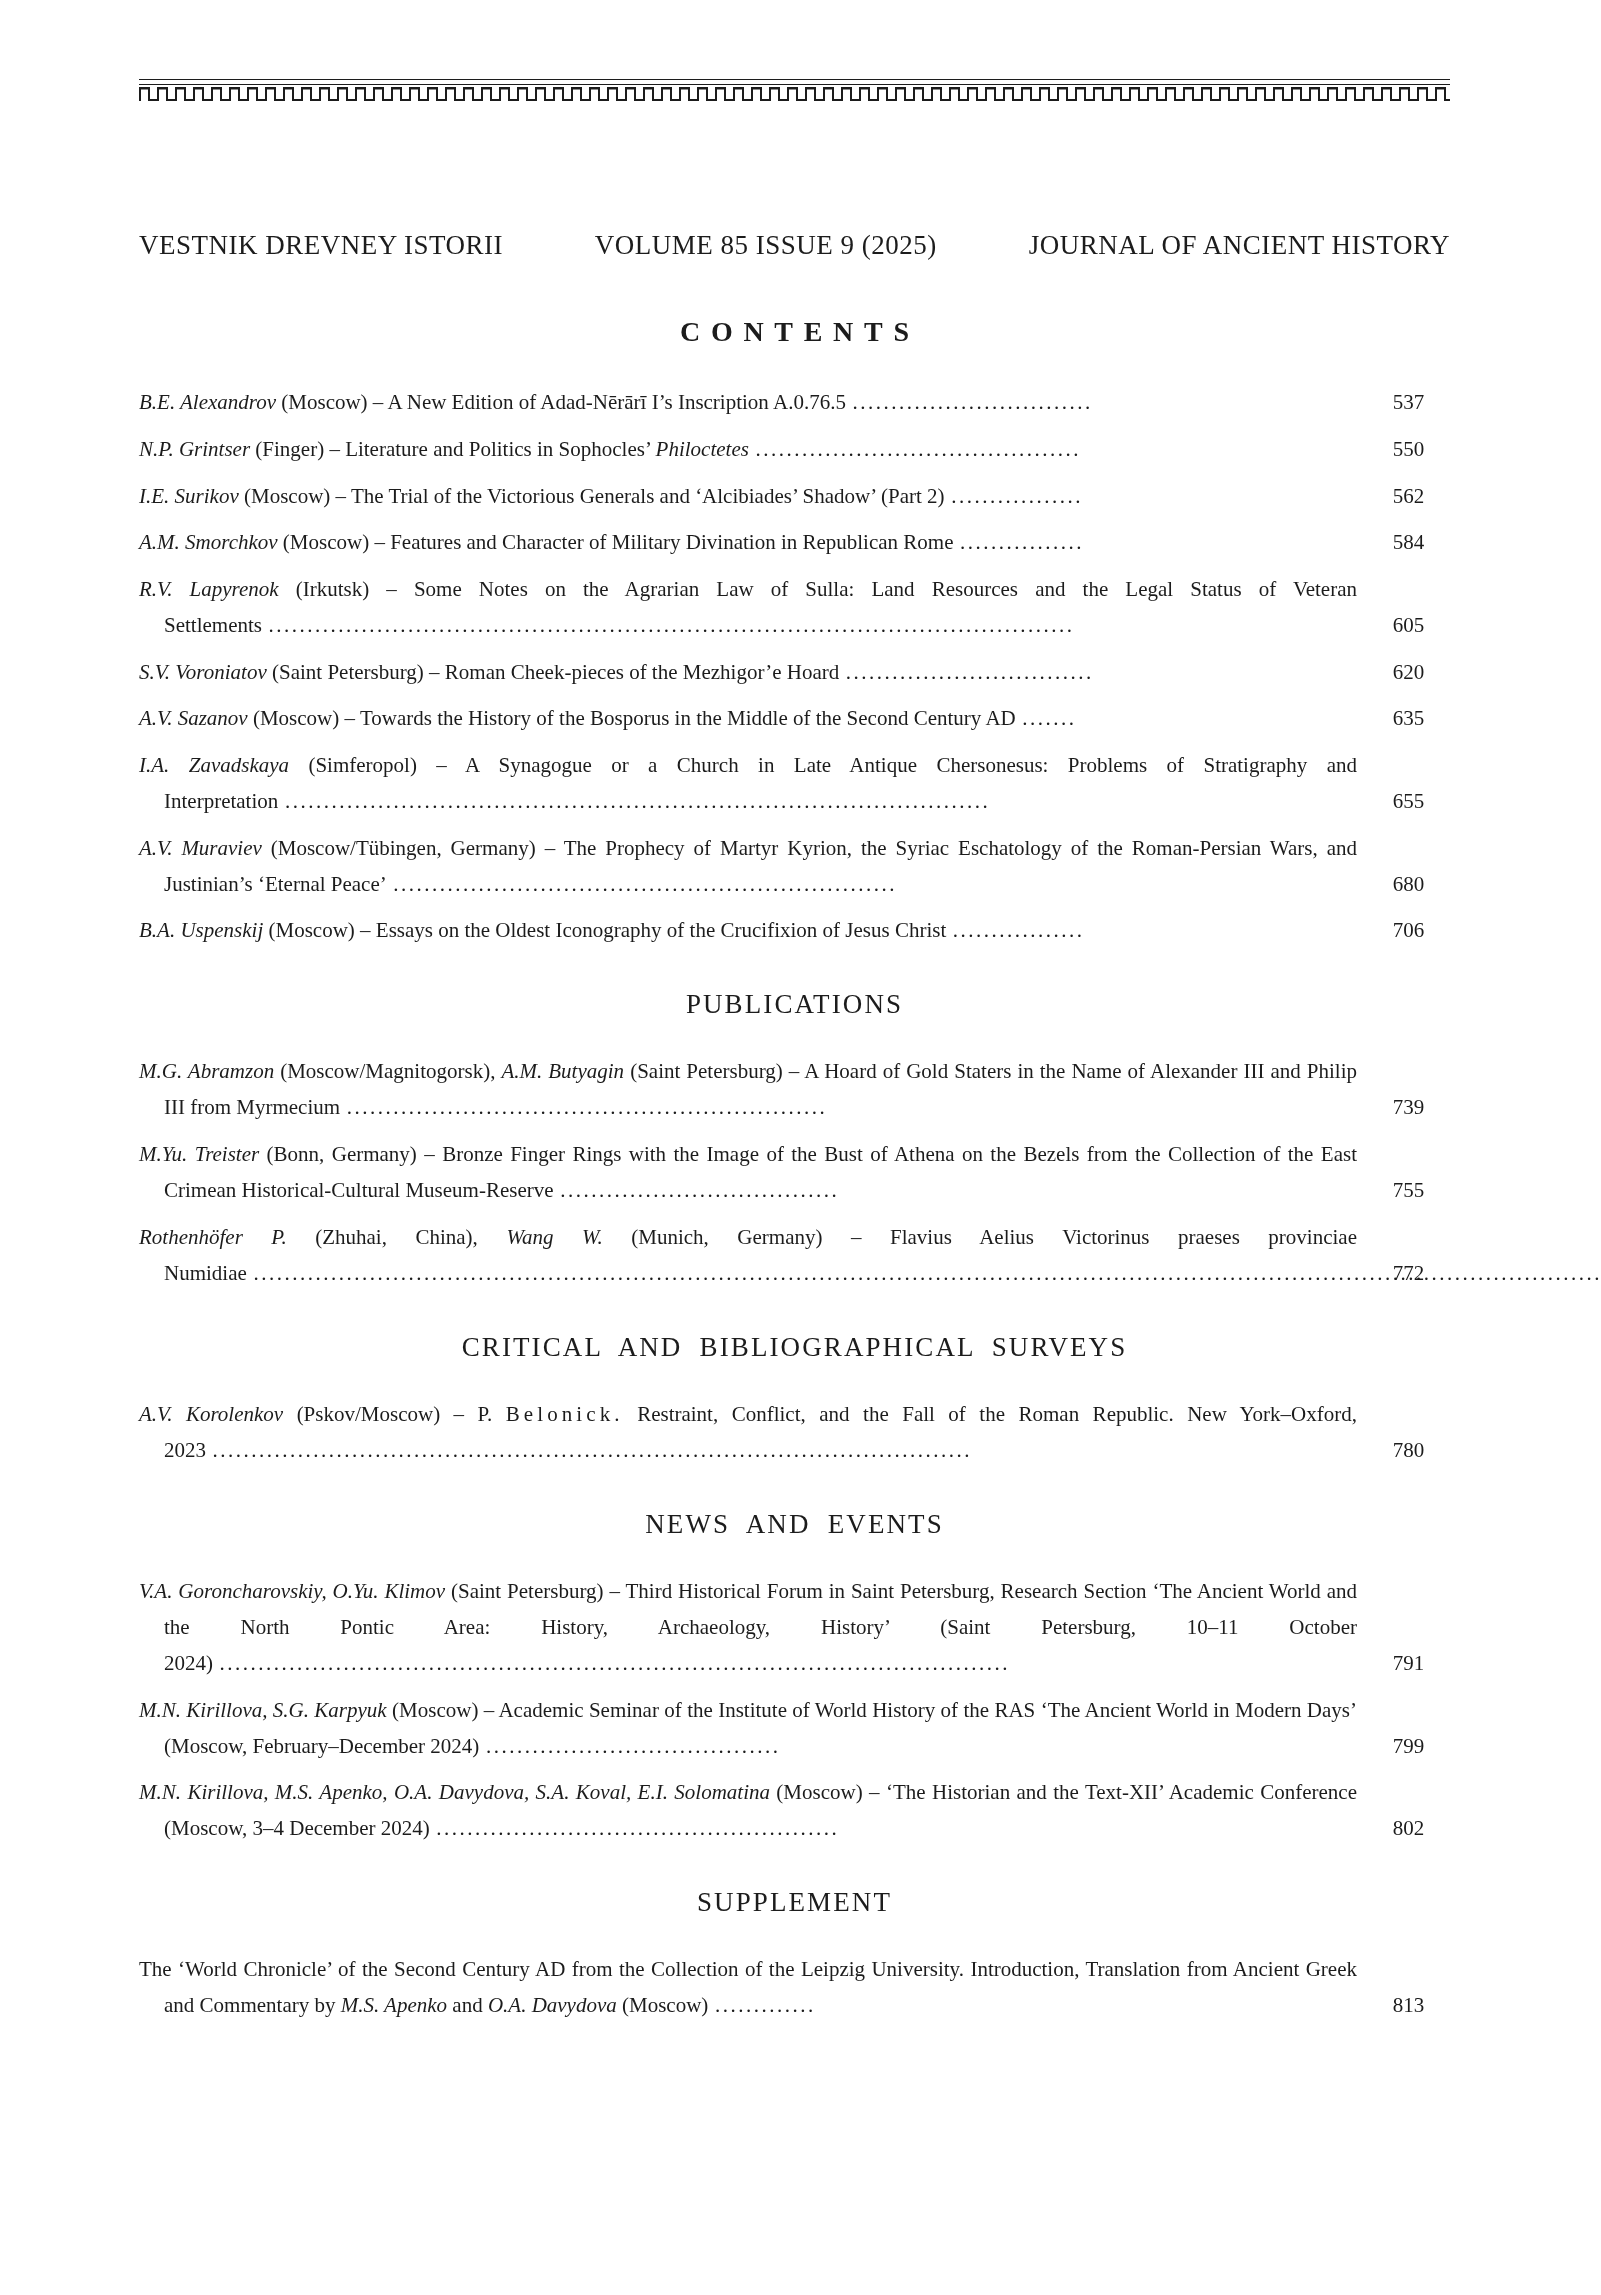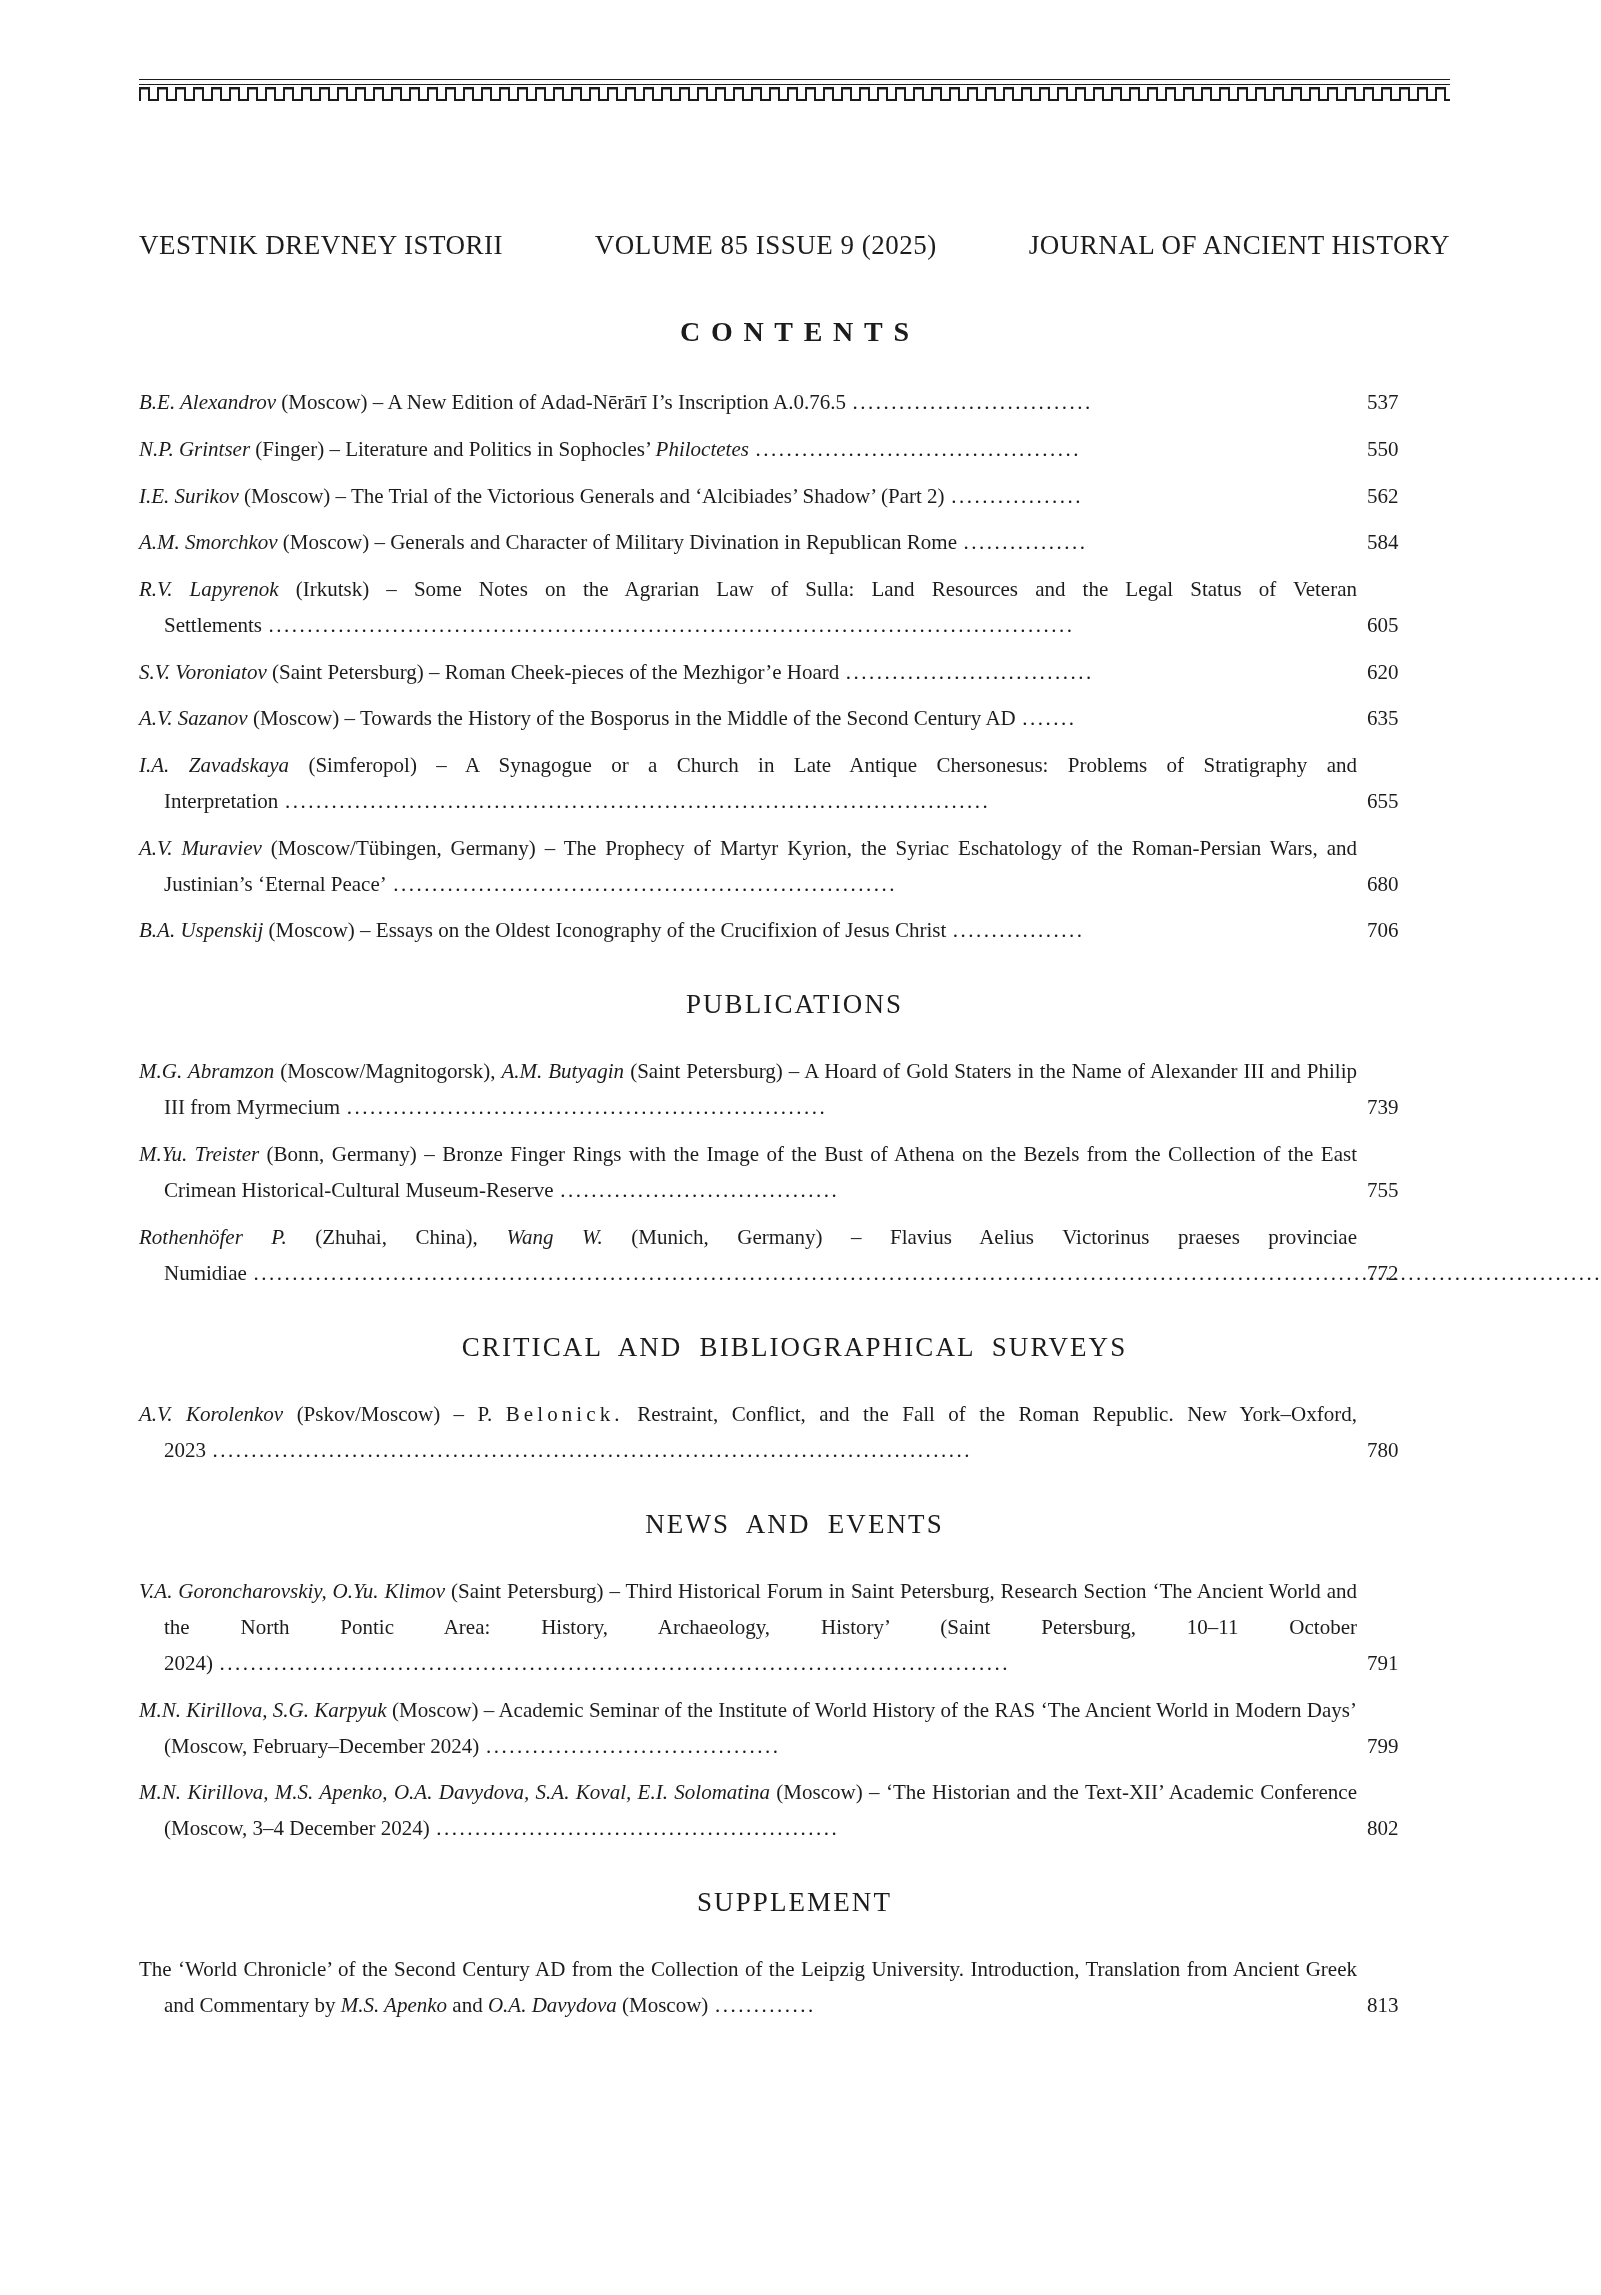--- a/index.html
+++ b/index.html
@@ -73,21 +73,21 @@
     padding-left: 25px;
     text-indent: -25px;
     padding-right: 93px;
     margin-bottom: 10.7px;
   }
   .entry-page {
     position: absolute;
     right: 0;
     bottom: 0;
     width: 83px;
-    text-align: left;
+    text-align: center;
     text-indent: 0;
     line-height: 36px;
   }
   .seg-italic { font-style: italic; }
   .seg-spaced { letter-spacing: 4.1px; }
   .entry-leader {
     margin-left: 6.6px;
     letter-spacing: 2.5px;
     white-space: nowrap;
   }
@@ -113,21 +113,21 @@
   <div id="sections">
   <section class="toc-section">
 
     <div class="section-entries">
   <div class="toc-entry"><span class="entry-text"><span class="seg seg-italic">B.E. Alexandrov</span><span class="seg"> (Moscow) – A New Edition of Adad-Nērārī I’s Inscription A.0.76.5</span></span><span class="entry-leader">...............................</span><span class="entry-page">537</span></div>
 
   <div class="toc-entry"><span class="entry-text"><span class="seg seg-italic">N.P. Grintser</span><span class="seg"> (Finger) – Literature and Politics in Sophocles’ </span><span class="seg seg-italic">Philoctetes</span></span><span class="entry-leader">..........................................</span><span class="entry-page">550</span></div>
 
   <div class="toc-entry"><span class="entry-text"><span class="seg seg-italic">I.E. Surikov</span><span class="seg"> (Moscow) – The Trial of the Victorious Generals and ‘Alcibiades’ Shadow’ (Part 2)</span></span><span class="entry-leader">.................</span><span class="entry-page">562</span></div>
 
-  <div class="toc-entry"><span class="entry-text"><span class="seg seg-italic">A.M. Smorchkov</span><span class="seg"> (Moscow) – Generals and Character of Military Divination in Republican Rome</span></span><span class="entry-leader">................</span><span class="entry-page">584</span></div>
+  <div class="toc-entry"><span class="entry-text"><span class="seg seg-italic">A.M. Smorchkov</span><span class="seg"> (Moscow) – Features and Character of Military Divination in Republican Rome</span></span><span class="entry-leader">................</span><span class="entry-page">584</span></div>
 
   <div class="toc-entry"><span class="entry-text"><span class="seg seg-italic">R.V. Lapyrenok</span><span class="seg"> (Irkutsk) – Some Notes on the Agrarian Law of Sulla: Land Resources and the Legal Status of Veteran Settlements</span></span><span class="entry-leader">........................................................................................................</span><span class="entry-page">605</span></div>
 
   <div class="toc-entry"><span class="entry-text"><span class="seg seg-italic">S.V. Voroniatov</span><span class="seg"> (Saint Petersburg) – Roman Cheek-pieces of the Mezhigor’e Hoard</span></span><span class="entry-leader">................................</span><span class="entry-page">620</span></div>
 
   <div class="toc-entry"><span class="entry-text"><span class="seg seg-italic">A.V. Sazanov</span><span class="seg"> (Moscow) – Towards the History of the Bosporus in the Middle of the Second Century AD</span></span><span class="entry-leader">.......</span><span class="entry-page">635</span></div>
 
   <div class="toc-entry"><span class="entry-text"><span class="seg seg-italic">I.A. Zavadskaya</span><span class="seg"> (Simferopol) – A Synagogue or a Church in Late Antique Chersonesus: Problems of Stratigraphy and Interpretation</span></span><span class="entry-leader">...........................................................................................</span><span class="entry-page">655</span></div>
 
   <div class="toc-entry"><span class="entry-text"><span class="seg seg-italic">A.V. Muraviev</span><span class="seg"> (Moscow/Tübingen, Germany) – The Prophecy of Martyr Kyrion, the Syriac Eschatology of the Roman-Persian Wars, and Justinian’s ‘Eternal Peace’</span></span><span class="entry-leader">.................................................................</span><span class="entry-page">680</span></div>

